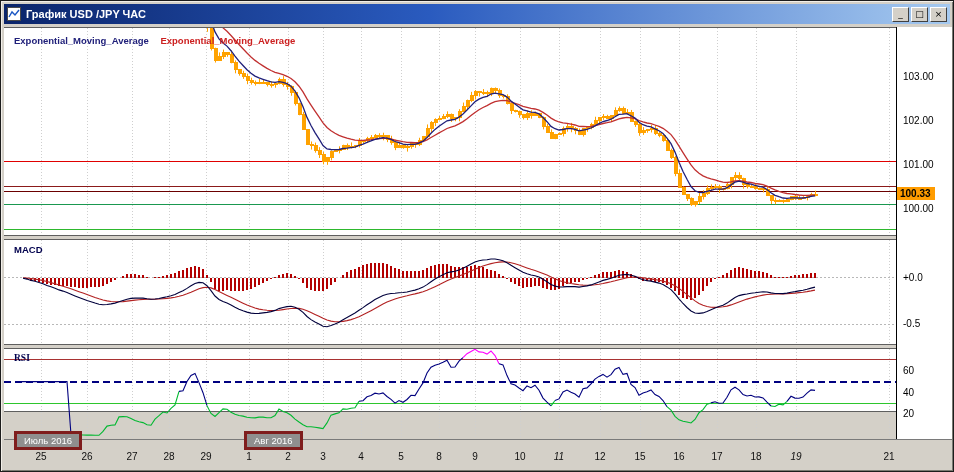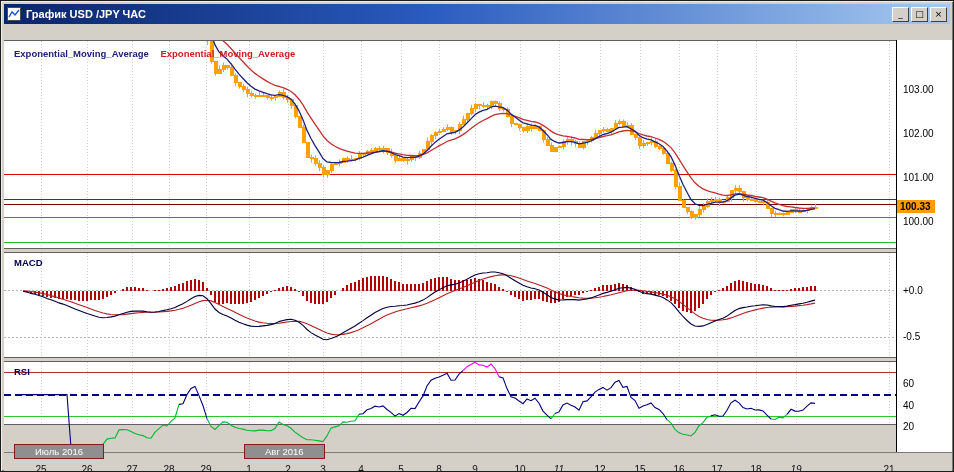--- a/index.html
+++ b/index.html
@@ -17,41 +17,41 @@
   }
   .title-icon{width:14px;height:14px;margin-right:5px;display:inline-flex;flex:0 0 auto;}
   .title-text{flex:1;font-size:11px;font-weight:bold;white-space:nowrap;overflow:hidden;}
   .win-buttons{display:flex;flex:0 0 auto;}
   .win-btn{
     width:17px;height:15px;margin-left:2px;padding:0;
     background:#d4d0c8;border:1px solid;border-color:#ffffff #404040 #404040 #ffffff;
     font-family:"DejaVu Sans",sans-serif;font-size:9px;line-height:12px;color:#000;
     display:inline-flex;align-items:center;justify-content:center;cursor:default;
   }
-  .client{position:absolute;left:3px;right:3px;top:26px;bottom:3px;background:#7f1d1d;margin-top:13px;}
+  .client{position:absolute;left:3px;right:3px;top:26px;bottom:3px;background:#7f1d1d;}
   .plot-col{position:absolute;left:0;top:0;width:892px;height:412px;background:#d4d0c8;}
   .panel{position:absolute;left:0;width:892px;background:#fff;
     border-top:1px solid #5f5f5f;border-bottom:1px solid #5f5f5f;box-sizing:border-box;}
   #panel-main{top:0;height:209px;}
   #panel-macd{top:212px;height:106px;}
-  #panel-rsi{top:321px;height:64px;}
+  #panel-rsi{top:321px;height:64px;font-family:Liberation Serif, serif;}
   .panel svg{position:absolute;left:0;top:0;display:block;}
   .panel-label{position:absolute;left:10px;top:4px;font-size:9.5px;font-weight:bold;white-space:nowrap;}
   #panel-main .panel-label{top:7px;}
   .panel-label span{margin-right:9px;}
   .axis-col{position:absolute;left:892px;top:0;width:56px;height:412px;background:#ffffff;
     border-left:1px solid #000;box-sizing:border-box;}
   .axis-label{position:absolute;left:6px;font-size:10px;color:#000;white-space:nowrap;}
   .price-badge{position:absolute;left:0;min-width:38px;box-sizing:border-box;
     background:#ff9c00;color:#000;font-size:10px;font-weight:bold;padding:1px 3px;}
   .axis-row{position:absolute;left:0;top:412px;width:948px;height:31px;background:#d4d0c8;
     border-top:1px solid #7a7a7a;box-sizing:border-box;}
   .x-label{position:absolute;top:11px;transform:translateX(-50%);font-size:10px;color:#101010;white-space:nowrap;}
-  .month-badge{position:absolute;top:-9px;height:13px;line-height:13px;padding:0 20px;
-    background:#8f8f8f;border:1px solid #7f1d1d;color:#fff;font-size:9.5px;white-space:nowrap;z-index:6;}
+  .month-badge{position:absolute;top:-9px;height:13px;line-height:13px;padding:0 7px;
+    background:#8f8f8f;border:3px solid #7f1d1d;color:#fff;font-size:9.5px;white-space:nowrap;z-index:6;}
 </style>
 </head>
 <body>
 
 <div class="window">
 
   <div class="titlebar">
     <span class="title-icon">
       <svg width="14" height="14" viewBox="0 0 14 14">
         <rect x="0.5" y="0.5" width="13" height="13" fill="#ffffff" stroke="#4a4a4a"></rect>

